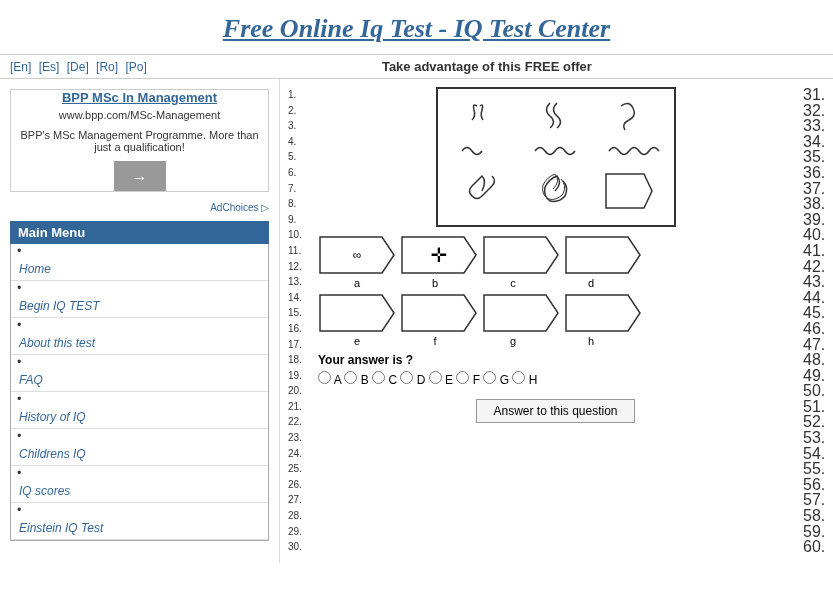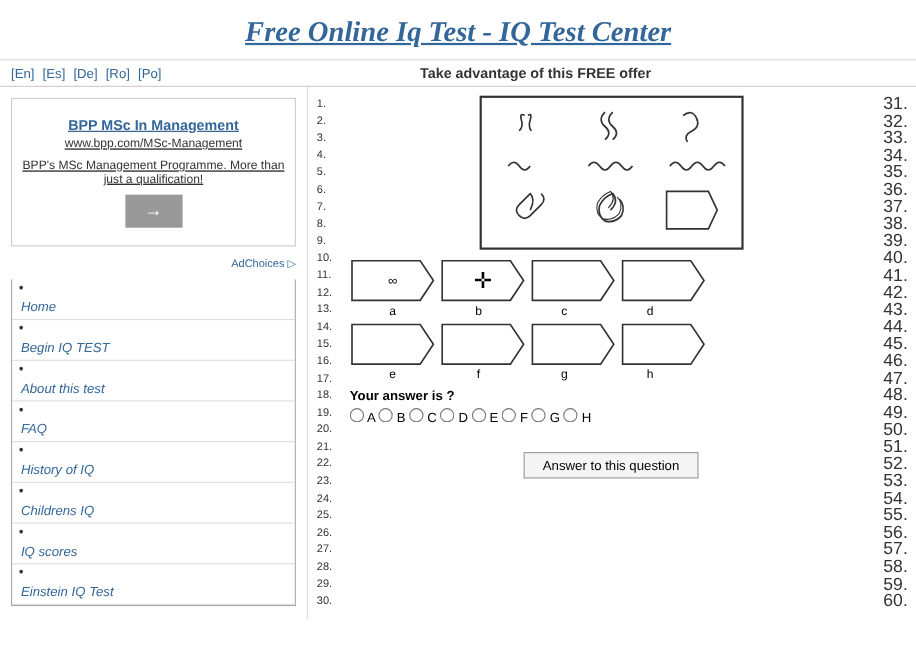--- a/index.html
+++ b/index.html
@@ -9,21 +9,21 @@
     #header h1 { font-family: Georgia, serif; font-style: italic; font-size: 26px; color: #336699; text-decoration: underline; }
 
     #lang-bar { display: flex; align-items: center; padding: 4px 10px; border-bottom: 1px solid #ccc; background: #fff; }
     #lang-links { font-size: 12px; color: #336699; }
     #lang-links span { margin-right: 4px; cursor: pointer; color: #336699; }
     #free-offer { flex: 1; text-align: center; font-weight: bold; font-size: 13px; color: #333; }
 
     #main { display: flex; }
 
     #sidebar { width: 280px; min-width: 280px; padding: 10px; border-right: 1px solid #ddd; }
-    #ad-block { border: 1px solid #ccc; text-align: center; padding: 16px 8px; margin-bottom: 10px; text-decoration: underline; }
+    #ad-block { border: 1px solid #ccc; text-align: center; padding: 0 8px; margin-bottom: 10px; }
     #ad-block h3 { font-size: 13px; font-weight: bold; color: #336699; text-decoration: underline; margin-bottom: 4px; }
     #ad-block p { font-size: 11px; color: #333; margin-bottom: 8px; }
     #ad-block .arrow-btn { background: #999; color: #fff; border: none; padding: 6px 18px; font-size: 16px; cursor: pointer; }
     #ad-choices { font-size: 10px; color: #888; text-align: right; margin-bottom: 8px; }
     #ad-choices span { color: #336699; }
 
     #menu-box { }
     #menu-title { background: #336699; color: #fff; padding: 4px 8px; font-weight: bold; font-size: 13px; margin-bottom: 0; }
     #menu-list { border: 1px solid #aaa; border-top: none; }
     #menu-list ul { list-style: none; }
@@ -33,21 +33,21 @@
 
     #content { flex: 1; padding: 8px; }
 
     #question-header { background: #ff6600; color: #fff; font-weight: bold; padding: 4px 10px; font-size: 13px; display: inline-block; margin-bottom: 8px; }
 
     #main-question-box { border: 2px solid #333; width: 240px; height: 140px; margin: 0 auto 8px; display: flex; flex-direction: column; align-items: center; justify-content: space-around; padding: 8px; }
 
     .symbol-row { display: flex; align-items: center; justify-content: space-around; width: 100%; }
     .symbol { font-size: 20px; text-align: center; width: 50px; }
 
-    #answer-btn-row { text-align: center; margin-top: 24px; }
+    #answer-btn-row { text-align: center; margin-top: 12px; }
     #answer-btn { background: #f5f5f5; border: 1px solid #999; padding: 4px 16px; font-size: 12px; cursor: pointer; }
 
     .choice-item {
       display: flex;
       flex-direction: column;
       align-items: center;
       margin-right: 4px;
     }
 
     #nums-wrapper {
@@ -119,20 +119,21 @@
     <div id="ad-block">
       <h3>BPP MSc In Management</h3>
       <p>www.bpp.com/MSc-Management</p>
       <p>BPP's MSc Management Programme. More than just a qualification!</p>
       <button class="arrow-btn">→</button>
     </div>
     <div id="ad-choices">
       <span>AdChoices ▷</span>
     </div>
     <div id="menu-box">
+      <div id="menu-title">Main Menu</div>
       <div id="menu-list">
         <ul id="menu-items-list">
             <li>
               <a href="#">Home</a>
             </li>
             <li>
               <a href="#">Begin IQ TEST</a>
             </li>
             <li>
               <a href="#">About this test</a>

